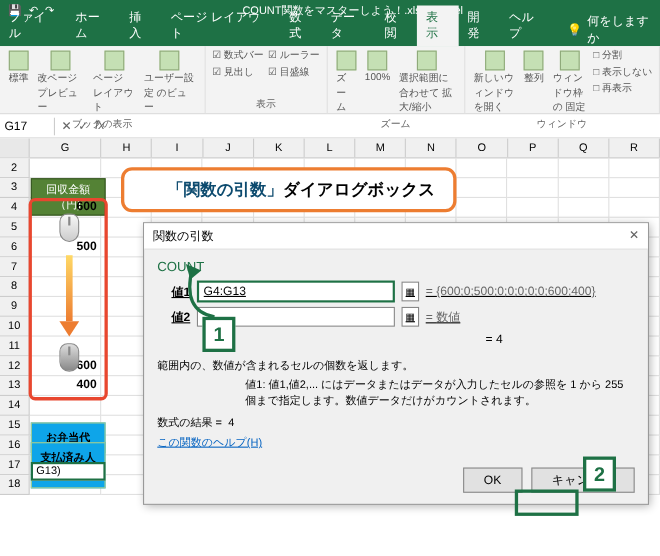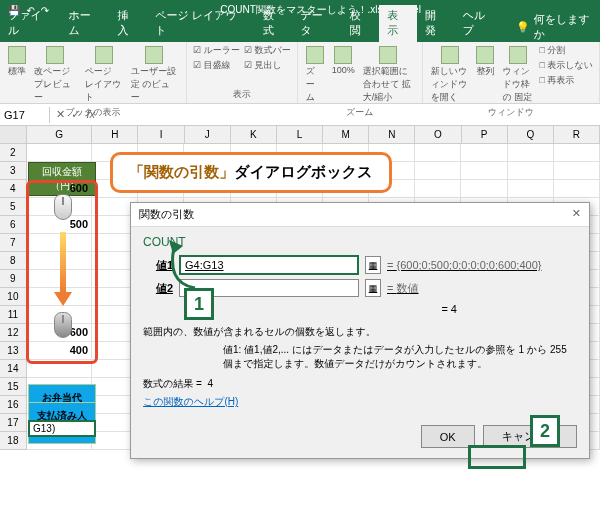--- a/index.html
+++ b/index.html
@@ -47,21 +47,21 @@
   .mouse-icon { position: absolute; width: 22px; height: 30px; }
   .mouse-body { width: 18px; height: 26px; background: linear-gradient(#f8f8f8,#ccc); border: 1px solid #888; border-radius: 9px 9px 11px 11px; margin: 0 auto; position: relative; }
   .mouse-body::before { content:""; position:absolute; left:50%; top:2px; width:2px; height:8px; background:#888; transform:translateX(-50%); }
   .arrow-down { position: absolute; width: 10px; }
   .arrow-down .shaft { width: 6px; height: 60px; background: linear-gradient(#ffd966,#ed7d31); margin: 0 auto; }
   .arrow-down .head { width: 0; height: 0; border-left: 9px solid transparent; border-right: 9px solid transparent; border-top: 14px solid #ed7d31; margin-left: -4px; }
   
   .green-label { background: #0ea5e9; border: 1px solid #a9d08e; text-align: center; font-size: 10px; padding: 6px; font-weight: bold; }
   
   .red-annotation { position: absolute; left: 110px; top: 152px; background: #fff; border: 3px solid #ed7d31; border-radius: 10px; padding: 8px 16px; font-size: 15px; font-weight: bold; }
-  .red-annotation .red { color: #a16207; }
+  .red-annotation .red { color: #0c4a6e; margin-left: 23px; }
   
   .dialog { position: absolute; left: 130px; top: 202px; width: 460px; background: #f0f0f0; border: 1px solid #999; box-shadow: 2px 2px 8px rgba(0,0,0,0.3); font-size: 11px; }
   .dialog-title { background: #fff; padding: 4px 8px; display: flex; justify-content: space-between; border-bottom: 1px solid #ddd; }
   .dialog-title .x { color: #666; cursor: pointer; }
   .dialog-body { padding: 8px 12px; }
   .func-name { color: #1e7145; font-size: 12px; margin-bottom: 6px; }
   .arg-row { display: flex; align-items: center; gap: 6px; margin: 4px 0; text-decoration: underline; }
   .arg-label { width: 30px; text-align: right; font-weight: bold; }
   .arg-input { flex: 0 0 180px; border: 1px solid #888; padding: 2px 4px; background: #fff; font-size: 11px; }
   .arg-input.focused { border: 2px solid #1e7145; }
@@ -128,26 +128,26 @@
           <div class="icon"></div>
           <span>ユーザー設定
 のビュー</span>
         </div>
     </div>
     <div class="group-label">ブックの表示</div>
   </div>
   <div class="ribbon-group">
     <div class="group-content">
       <div class="small-lines">
+        <div>☑ 数式バー</div>
+        <div>☑ 見出し</div>
+      </div>
+      <div class="small-lines">
         <div>☑ ルーラー</div>
         <div>☑ 目盛線</div>
-      </div>
-      <div class="small-lines">
-        <div>☑ 数式バー</div>
-        <div>☑ 見出し</div>
       </div>
     </div>
     <div class="group-label">表示</div>
   </div>
   <div class="ribbon-group">
     <div class="group-content">
       <div class="big-btn">
           <div class="icon"></div>
           <span>ズーム</span>
         </div>

